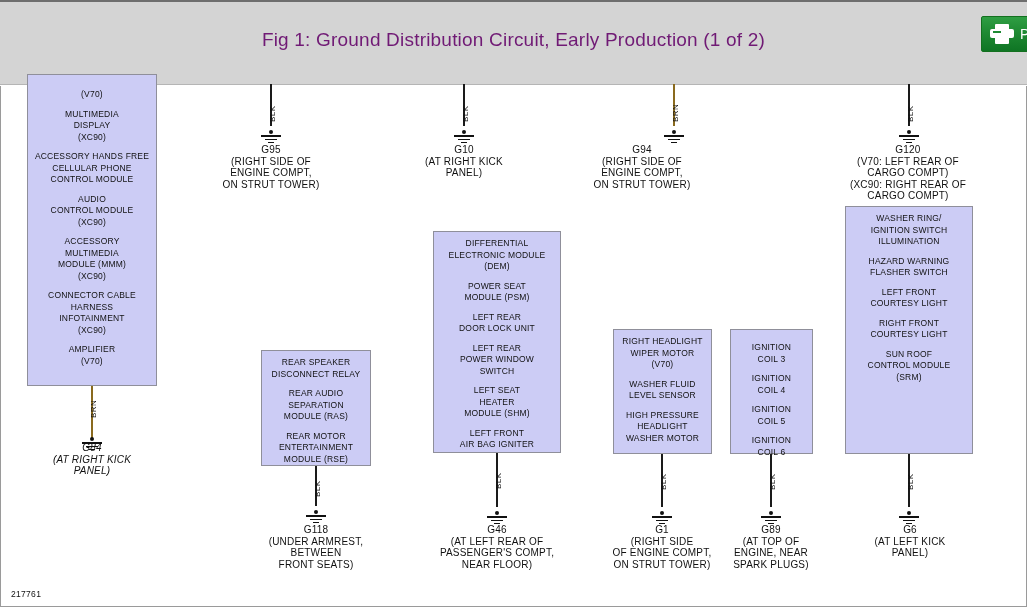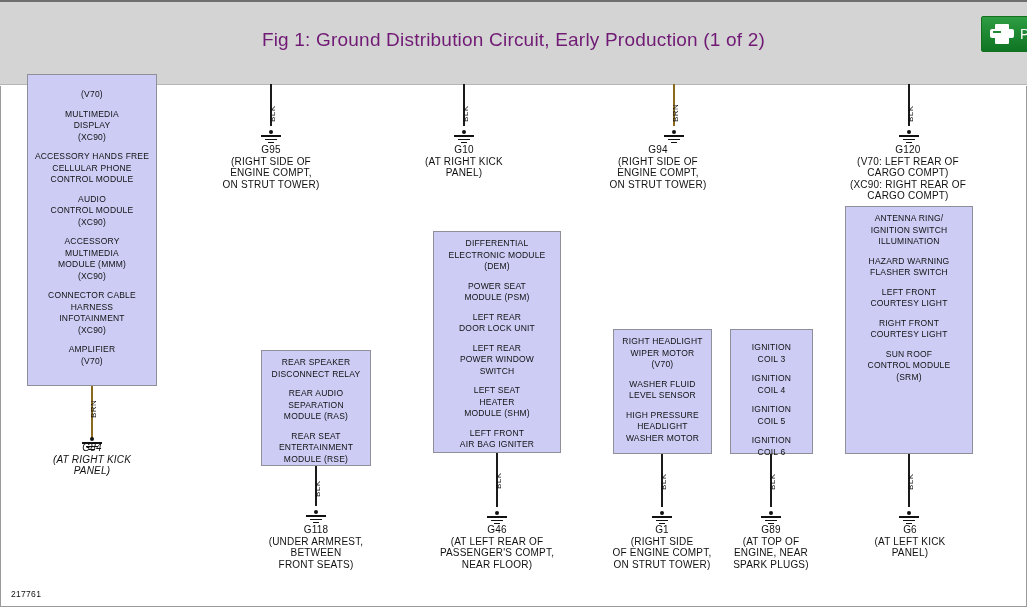--- a/index.html
+++ b/index.html
@@ -236,21 +236,21 @@
         <div class="grp">
           <span class="ln">REAR SPEAKER</span>
           <span class="ln">DISCONNECT RELAY</span>
         </div>
         <div class="grp">
           <span class="ln">REAR AUDIO</span>
           <span class="ln">SEPARATION</span>
           <span class="ln">MODULE (RAS)</span>
         </div>
         <div class="grp">
-          <span class="ln">REAR SEAT</span>
+          <span class="ln">REAR MOTOR</span>
           <span class="ln">ENTERTAINMENT</span>
           <span class="ln">MODULE (RSE)</span>
         </div>
       </div>
 
       <div class="wire" style="left: 314px; top: 380px; height: 40px; background: rgb(26, 26, 26);"></div>
       <div class="wire-label" style="left:312px; top:411px;">BLK</div>
       <div class="gnd" style="left:304px; top:424px;">
         <span class="dot"></span>
           <span class="b1"></span>
@@ -324,21 +324,21 @@
       </div>
 
       <div class="wire brn" style="left: 672px; top: -2px; height: 42px; background: rgb(138, 106, 30);"></div>
       <div class="wire-label" style="left:670px; top:36px;">BRN</div>
       <div class="gnd" style="left:662px; top:44px;">
         <span class="dot"></span>
           <span class="b1"></span>
           <span class="b2"></span>
           <span class="b3"></span>
       </div>
-      <div class="gnd-text" style="left:592px; top:58px; width:130px;">
+      <div class="gnd-text" style="left:576px; top:58px; width:130px;">
         <span class="gid">G94</span>
         <span class="loc">(RIGHT SIDE OF</span>
         <span class="loc">ENGINE COMPT,</span>
         <span class="loc">ON STRUT TOWER)</span>
       </div>
 
       <div class="comp-box" style="left:612px; top:243px; width:99px; height:125px;">
         <div class="grp">
           <span class="ln">RIGHT HEADLIGHT</span>
           <span class="ln">WIPER MOTOR</span>
@@ -415,21 +415,21 @@
       <div class="gnd-text" style="left:832px; top:58px; width:150px;">
         <span class="gid">G120</span>
         <span class="loc">(V70: LEFT REAR OF</span>
         <span class="loc">CARGO COMPT)</span>
         <span class="loc">(XC90: RIGHT REAR OF</span>
         <span class="loc">CARGO COMPT)</span>
       </div>
 
       <div class="comp-box" style="left:844px; top:120px; width:128px; height:248px;">
         <div class="grp">
-          <span class="ln">ANTENNA RING/</span>
+          <span class="ln">WASHER RING/</span>
           <span class="ln">IGNITION SWITCH</span>
           <span class="ln">ILLUMINATION</span>
         </div>
         <div class="grp">
           <span class="ln">HAZARD WARNING</span>
           <span class="ln">FLASHER SWITCH</span>
         </div>
         <div class="grp">
           <span class="ln">LEFT FRONT</span>
           <span class="ln">COURTESY LIGHT</span>

